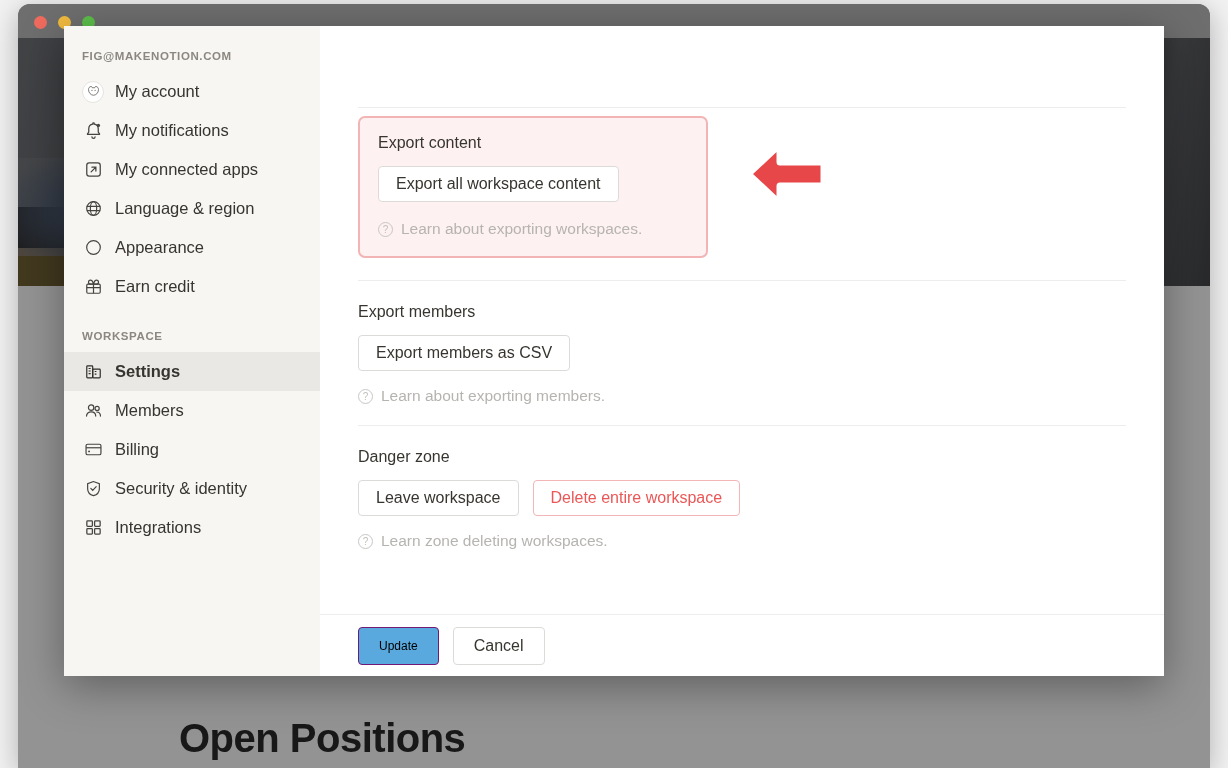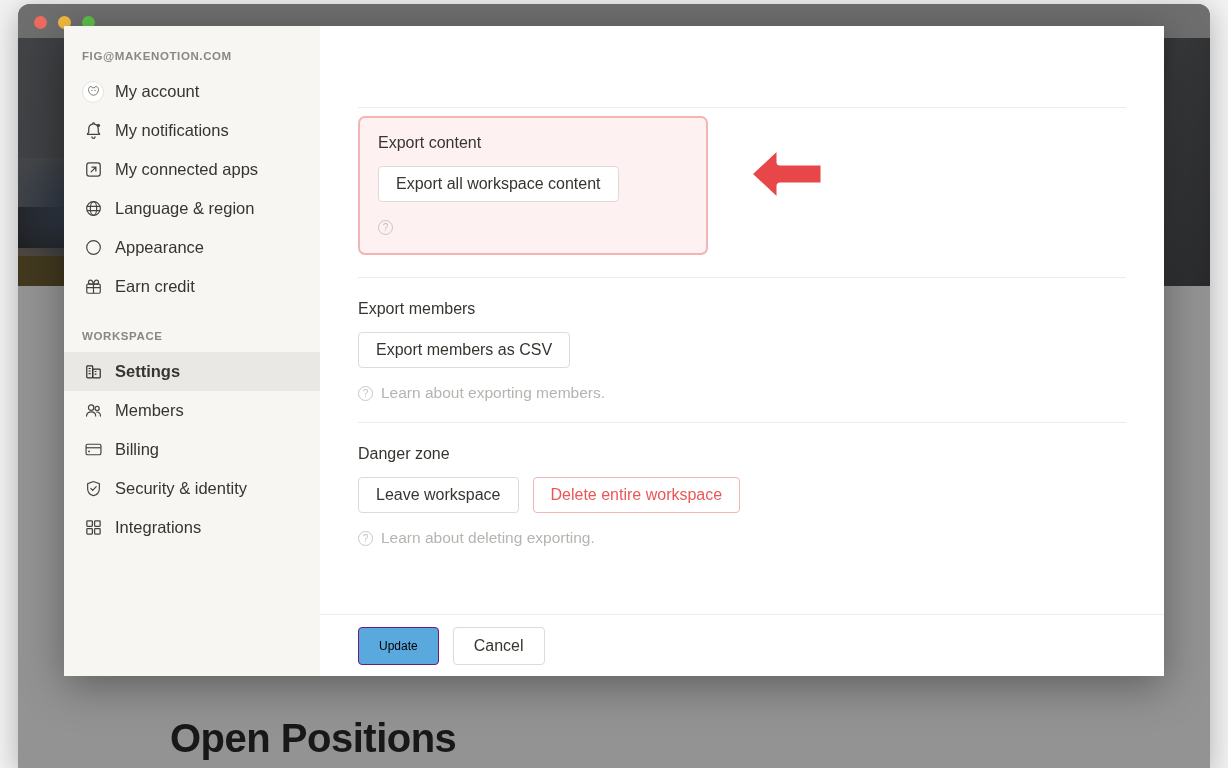--- a/index.html
+++ b/index.html
@@ -42,21 +42,21 @@
     background:
       radial-gradient(ellipse at 42% 40%, #4a5a74 0 24%, rgba(74,90,116,0) 62%),
       linear-gradient(180deg, rgba(120,122,126,0.5) 0 38%, #2c2d30 38% 70%, #7e7366 70% 100%);
   }
   #hero-floor {
     position: absolute; left: 0; top: 218px; width: 320px; height: 30px;
     background: linear-gradient(90deg, #6d5b2b 0%, #5d4f28 55%, rgba(93,79,40,0) 100%);
   }
   #page-body { position: absolute; left: 0; top: 248px; width: 100%; height: 482px; background: #ffffff; }
   #page-heading {
-    position: absolute; left: 152px; top: 430px;
+    position: absolute; left: 161px; top: 430px;
     font-size: 40px; font-weight: bold; color: #1f1f1f; letter-spacing: -0.5px;
   }
   #dim-overlay { position: absolute; left: 0; top: 34px; width: 100%; height: 730px; background: rgba(15,15,15,0.45); }
 
   
   #modal {
     position: absolute; left: 46px; top: 22px; width: 1100px; height: 650px;
     background: #ffffff; border-radius: 0; overflow: hidden;
     display: flex; box-shadow: 0 10px 40px rgba(0,0,0,0.35);
   }
@@ -295,20 +295,21 @@
       <div id="content">
         <div id="content-scroll">
 
           <div class="divider top"></div>
 
           <div id="export-content-box">
             <div class="sec-title">Export content</div>
             <button class="btn">Export all workspace content</button>
             <div class="learn">
               <span class="q-ico">?</span>
+              <span>Learn about exporting workspaces.</span>
             </div>
           </div>
 
           <div class="divider" style="margin-top:22px"></div>
 
           <div class="section">
             <div class="sec-title">Export members</div>
             <div class="btn-row">
               <button class="btn">Export members as CSV</button>
             </div>
@@ -321,21 +322,21 @@
           <div class="divider"></div>
 
           <div class="section">
             <div class="sec-title">Danger zone</div>
             <div class="btn-row">
               <button class="btn">Leave workspace</button>
               <button class="btn danger">Delete entire workspace</button>
             </div>
             <div class="learn">
               <span class="q-ico">?</span>
-              <span>Learn about deleting exporting.</span>
+              <span>Learn zone deleting workspaces.</span>
             </div>
           </div>
         </div>
 
         <div id="modal-footer">
           <button class="btn-primary">Update</button>
           <button class="btn-secondary">Cancel</button>
         </div>
       </div>
     </div>

